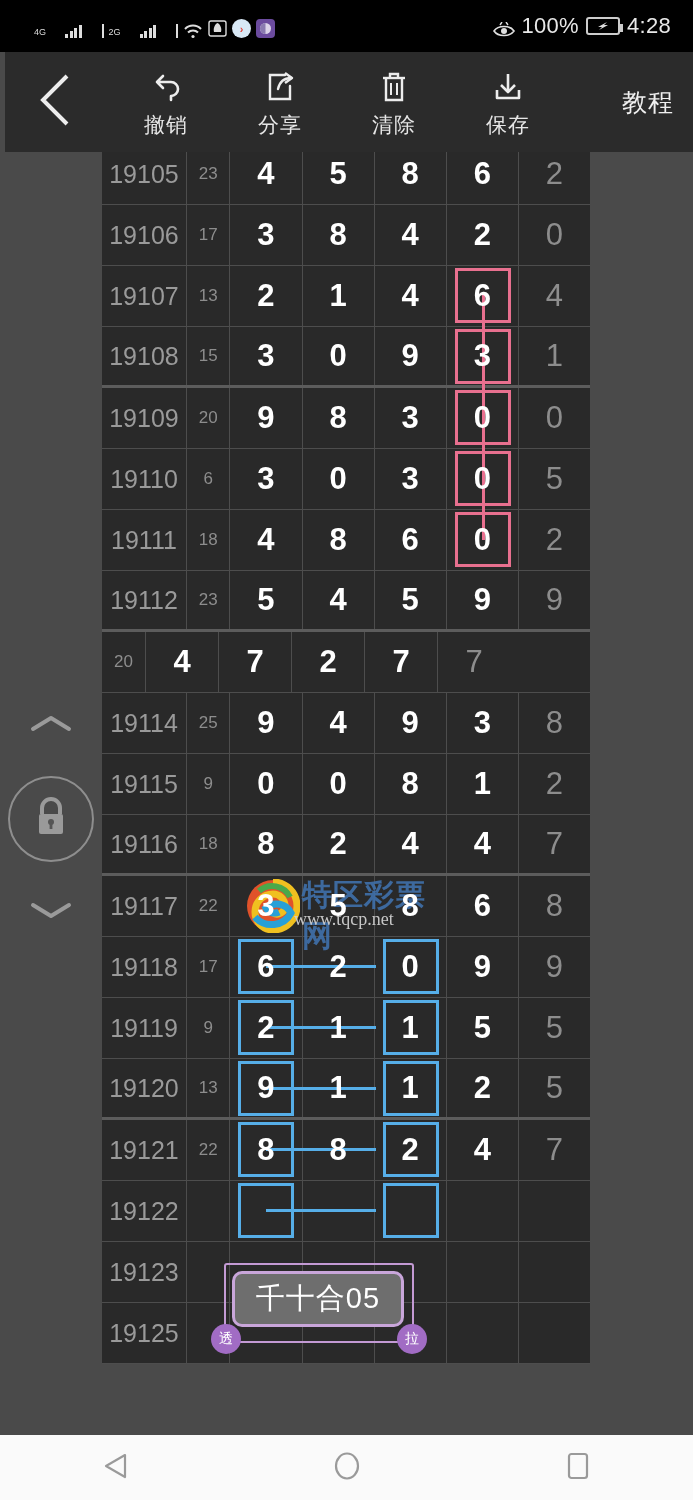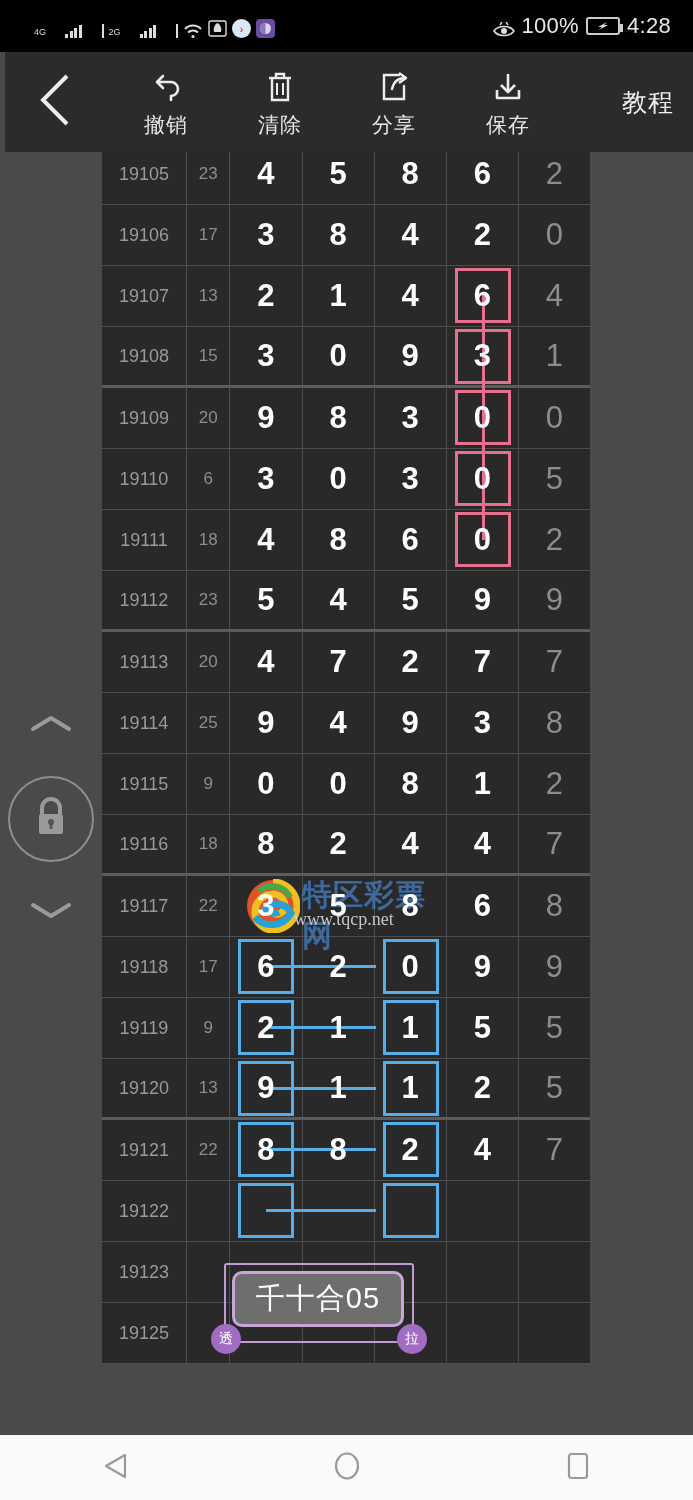--- a/index.html
+++ b/index.html
@@ -45,21 +45,21 @@
   
   .canvas { position:absolute; left:0; top:152px; width:693px; height:1283px; background:#4a4a4a;
             overflow:hidden; }
 
   
   .grid { position:absolute; left:102px; top:-8px; width:488px; }
   .row { display:flex; height:61px; border-bottom:1px solid #4d4d4d; background:#292929; }
   .row.grp { border-bottom:3px solid #5c5c5c; }
   .cell { display:flex; align-items:center; justify-content:center; position:relative;
           border-right:1px solid #4d4d4d; }
-  .c-issue { width:86px; font-size:18px; color:#9a9a9a; }
+  .c-issue { width:86px; font-size:25px; color:#9a9a9a; }
   .c-sum   { width:44px; font-size:17px; color:#8d8d8d; }
   .c-d     { width:73px; font-size:31px; font-weight:bold; color:#ffffff; }
   .c-last  { width:72px; font-size:31px; color:#8d8d8d; border-right:none; }
 
   
   .pk-box { position:absolute; width:56px; height:55px; border:3px solid #e8708f; left:8px; top:2px; }
   .pk-line { position:absolute; width:3px; background:#e8708f; left:35px; }
 
   
   .bl-box { position:absolute; width:56px; height:55px; border:3px solid #56aee8; left:8px; top:2px; }
@@ -174,45 +174,45 @@
     <span class="gl">
       <svg width="34" height="34" viewBox="0 0 34 34">
         <path d="M8 12 L14 6 M8 12 L14 18 M8 12 L22 12 A7 7 0 0 1 22 26 L22 30" fill="none" stroke="#ededed" stroke-width="2.6" stroke-linecap="round" stroke-linejoin="round"></path>
       </svg>
     </span>
     <span class="lbl">撤销</span>
   </div>
 
   <div class="tb-item">
     <span class="gl">
+      <svg width="34" height="34" viewBox="0 0 34 34">
+        <path d="M22 5 L7 5 L7 29 L27 29 L27 16" fill="none" stroke="#ededed" stroke-width="2.4" stroke-linecap="round"></path>
+        <path d="M15 19 C17 10 22 8 28 8" fill="none" stroke="#ededed" stroke-width="2.4" stroke-linecap="round"></path>
+        <polyline points="22,3 29,8 22,13" fill="none" stroke="#ededed" stroke-width="2.4" stroke-linejoin="round"></polyline>
+      </svg>
+    </span>
+    <span class="lbl">分享</span>
+  </div>
+
+  <div class="tb-item">
+    <span class="gl">
       <svg width="30" height="34" viewBox="0 0 30 34">
         <line x1="4" y1="8" x2="26" y2="8" stroke="#ededed" stroke-width="2.4"></line>
         <path d="M11 8 L11 4 L19 4 L19 8" fill="none" stroke="#ededed" stroke-width="2.4"></path>
         <path d="M7 8 L7 30 L23 30 L23 8" fill="none" stroke="#ededed" stroke-width="2.4"></path>
         <line x1="12" y1="13" x2="12" y2="25" stroke="#ededed" stroke-width="2"></line>
         <line x1="18" y1="13" x2="18" y2="25" stroke="#ededed" stroke-width="2"></line>
       </svg>
     </span>
     <span class="lbl">清除</span>
   </div>
 
   <div class="tb-item">
     <span class="gl">
       <svg width="34" height="34" viewBox="0 0 34 34">
-        <path d="M22 5 L7 5 L7 29 L27 29 L27 16" fill="none" stroke="#ededed" stroke-width="2.4" stroke-linecap="round"></path>
-        <path d="M15 19 C17 10 22 8 28 8" fill="none" stroke="#ededed" stroke-width="2.4" stroke-linecap="round"></path>
-        <polyline points="22,3 29,8 22,13" fill="none" stroke="#ededed" stroke-width="2.4" stroke-linejoin="round"></polyline>
-      </svg>
-    </span>
-    <span class="lbl">分享</span>
-  </div>
-
-  <div class="tb-item">
-    <span class="gl">
-      <svg width="34" height="34" viewBox="0 0 34 34">
         <line x1="17" y1="4" x2="17" y2="21" stroke="#ededed" stroke-width="2.6"></line>
         <polyline points="10,15 17,22 24,15" fill="none" stroke="#ededed" stroke-width="2.6" stroke-linejoin="round"></polyline>
         <path d="M6 20 L6 28 L28 28 L28 20" fill="none" stroke="#ededed" stroke-width="2.6" stroke-linejoin="round"></path>
       </svg>
     </span>
     <span class="lbl">保存</span>
   </div>
 
   <div class="tb-tutorial">
     <span>教程</span>
@@ -365,21 +365,20 @@
         </div>
         <div class="cell c-d">
           <span style="position: relative; z-index: 2;">5</span>
         </div>
         <div class="cell c-d">
           <span style="position: relative; z-index: 2;">9</span>
         </div>
         <div class="cell c-last">9</div>
       </div>
       <div class="row">
-        <div class="cell c-issue">19113</div>
         <div class="cell c-sum">20</div>
         <div class="cell c-d">
           <span style="position: relative; z-index: 2;">4</span>
         </div>
         <div class="cell c-d">
           <span style="position: relative; z-index: 2;">7</span>
         </div>
         <div class="cell c-d">
           <span style="position: relative; z-index: 2;">2</span>
         </div>

